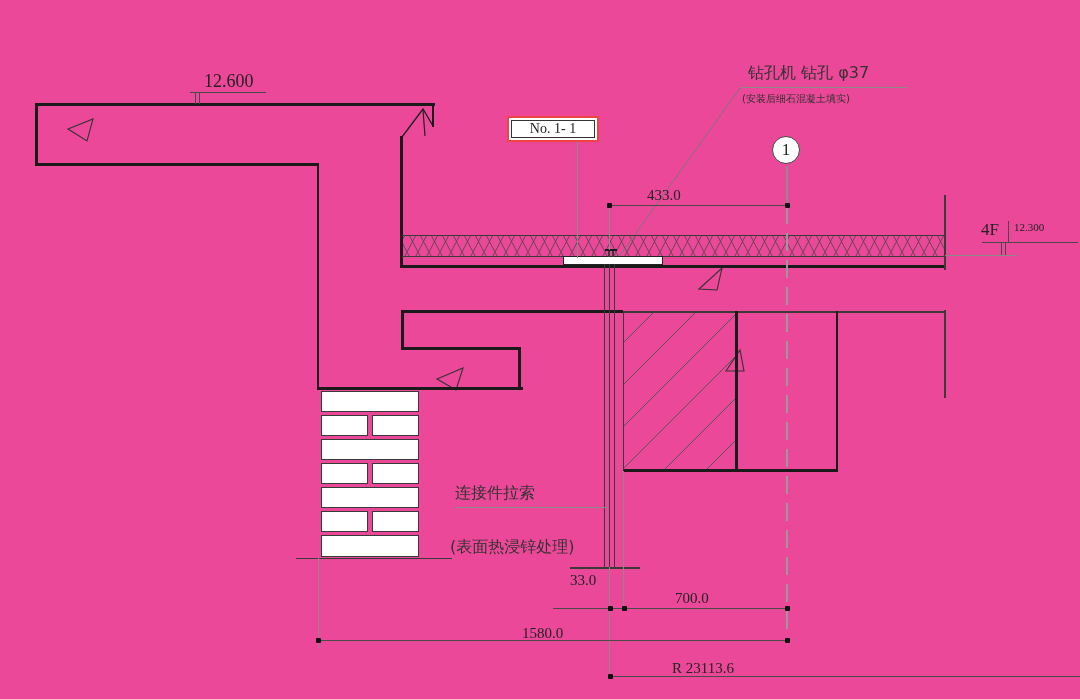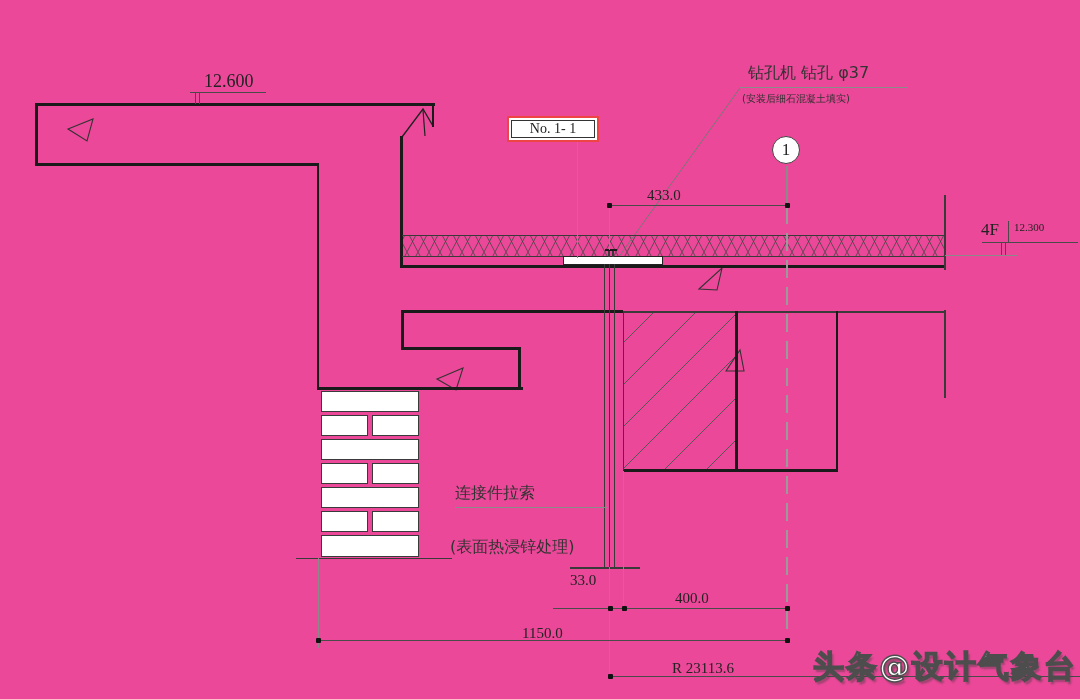--- a/index.html
+++ b/index.html
@@ -160,19 +160,18 @@
 
   <div class="txt ctr" style="left:647px;top:187px;width:60px">433.0</div>
 
   <div class="txt" style="left:981px;top:221px;font-size:17px">4F</div>
   <div class="txt" style="left:1014px;top:221px;font-size:11px">12.300</div>
 
   <div class="cn" style="left:455px;top:484px">连接件拉索</div>
   <div class="cn" style="left:450px;top:538px">(表面热浸锌处理)</div>
 
   <div class="txt" style="left:570px;top:572px">33.0</div>
-  <div class="txt ctr" style="left:675px;top:590px;width:60px">400.0</div>
-  <div class="txt ctr" style="left:522px;top:625px;width:62px">1150.0</div>
+  <div class="txt ctr" style="left:675px;top:590px;width:60px">700.0</div>
+  <div class="txt ctr" style="left:522px;top:625px;width:62px">1580.0</div>
   <div class="txt" style="left:672px;top:660px">R 23113.6</div>
 
-  <div id="watermark">头条@设计气象台</div>
 
 </div>
 
 </body></html>

